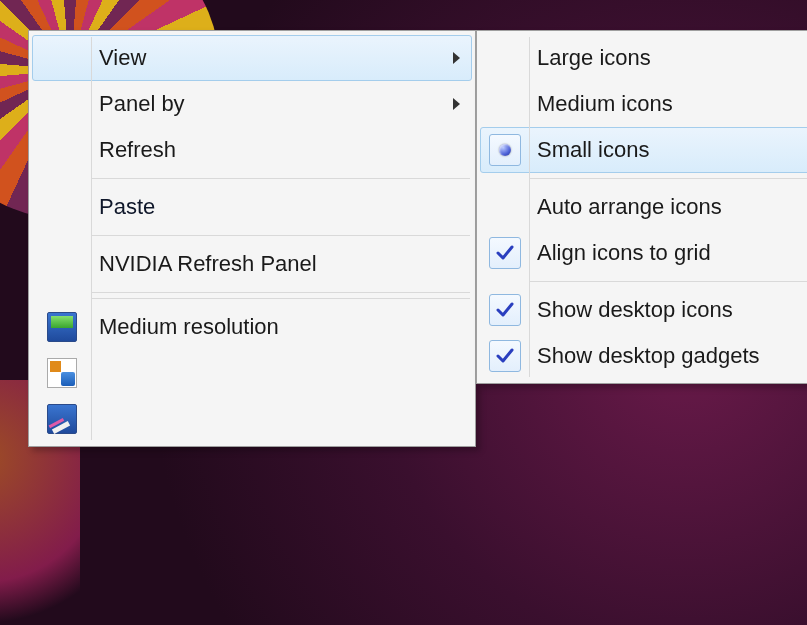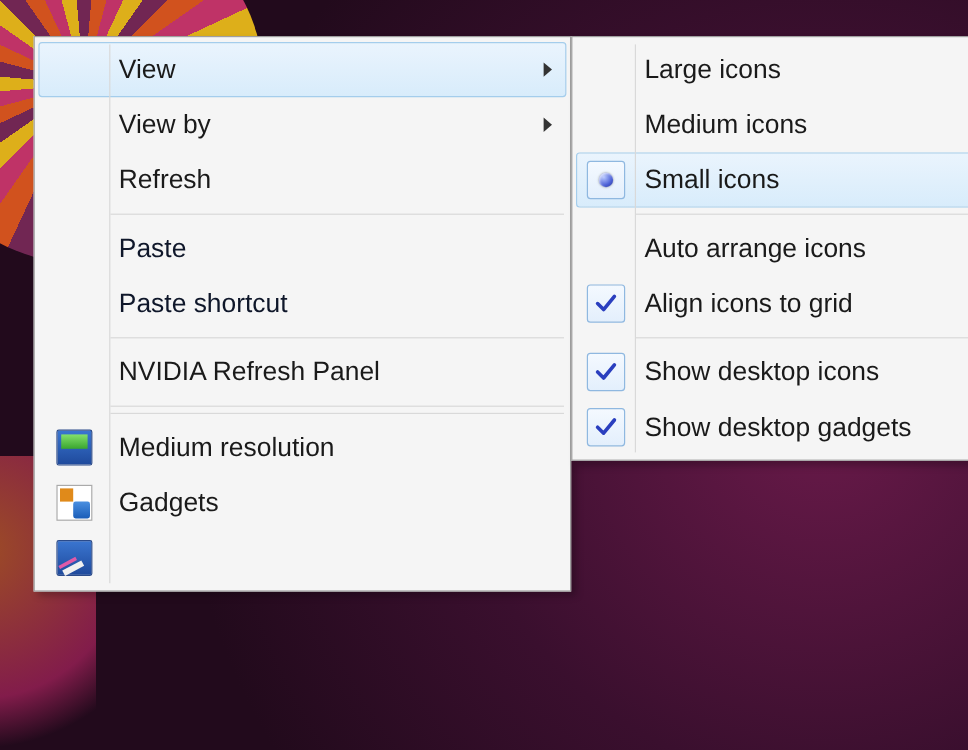--- a/index.html
+++ b/index.html
@@ -210,21 +210,21 @@
       <span class="label">View</span>
       <span class="arrow">
         <svg width="10" height="14" viewBox="0 0 10 14">
             <path d="M1 1 L8 7 L1 13 Z" fill="#333"></path>
           </svg>
       </span>
     </div>
 
     <div class="item">
       <span class="gutter"></span>
-      <span class="label">View by</span>
+      <span class="label">Panel by</span>
       <span class="arrow">
         <svg width="10" height="14" viewBox="0 0 10 14">
             <path d="M1 1 L8 7 L1 13 Z" fill="#333"></path>
           </svg>
       </span>
     </div>
 
     <div class="item">
       <span class="gutter"></span>
       <span class="label">Refresh</span>
@@ -232,25 +232,20 @@
     </div>
 
     <div class="sep"></div>
 
     <div class="item disabled">
       <span class="gutter"></span>
       <span class="label">Paste</span>
       <span class="arrow"></span>
     </div>
 
-    <div class="item disabled">
-      <span class="gutter"></span>
-      <span class="label">Paste shortcut</span>
-      <span class="arrow"></span>
-    </div>
 
     <div class="sep"></div>
 
     <div class="item">
       <span class="gutter"></span>
       <span class="label">NVIDIA Refresh Panel</span>
       <span class="arrow"></span>
     </div>
 
     <div class="sep"></div>
@@ -263,21 +258,20 @@
         <span class="ico ico-screenres"></span>
       </span>
       <span class="label">Medium resolution</span>
       <span class="arrow"></span>
     </div>
 
     <div class="item">
       <span class="gutter">
         <span class="ico ico-gadgets"></span>
       </span>
-      <span class="label">Gadgets</span>
       <span class="arrow"></span>
     </div>
 
     <div class="item">
       <span class="gutter">
         <span class="ico ico-personalize"></span>
       </span>
       <span class="arrow"></span>
     </div>
   </div>

